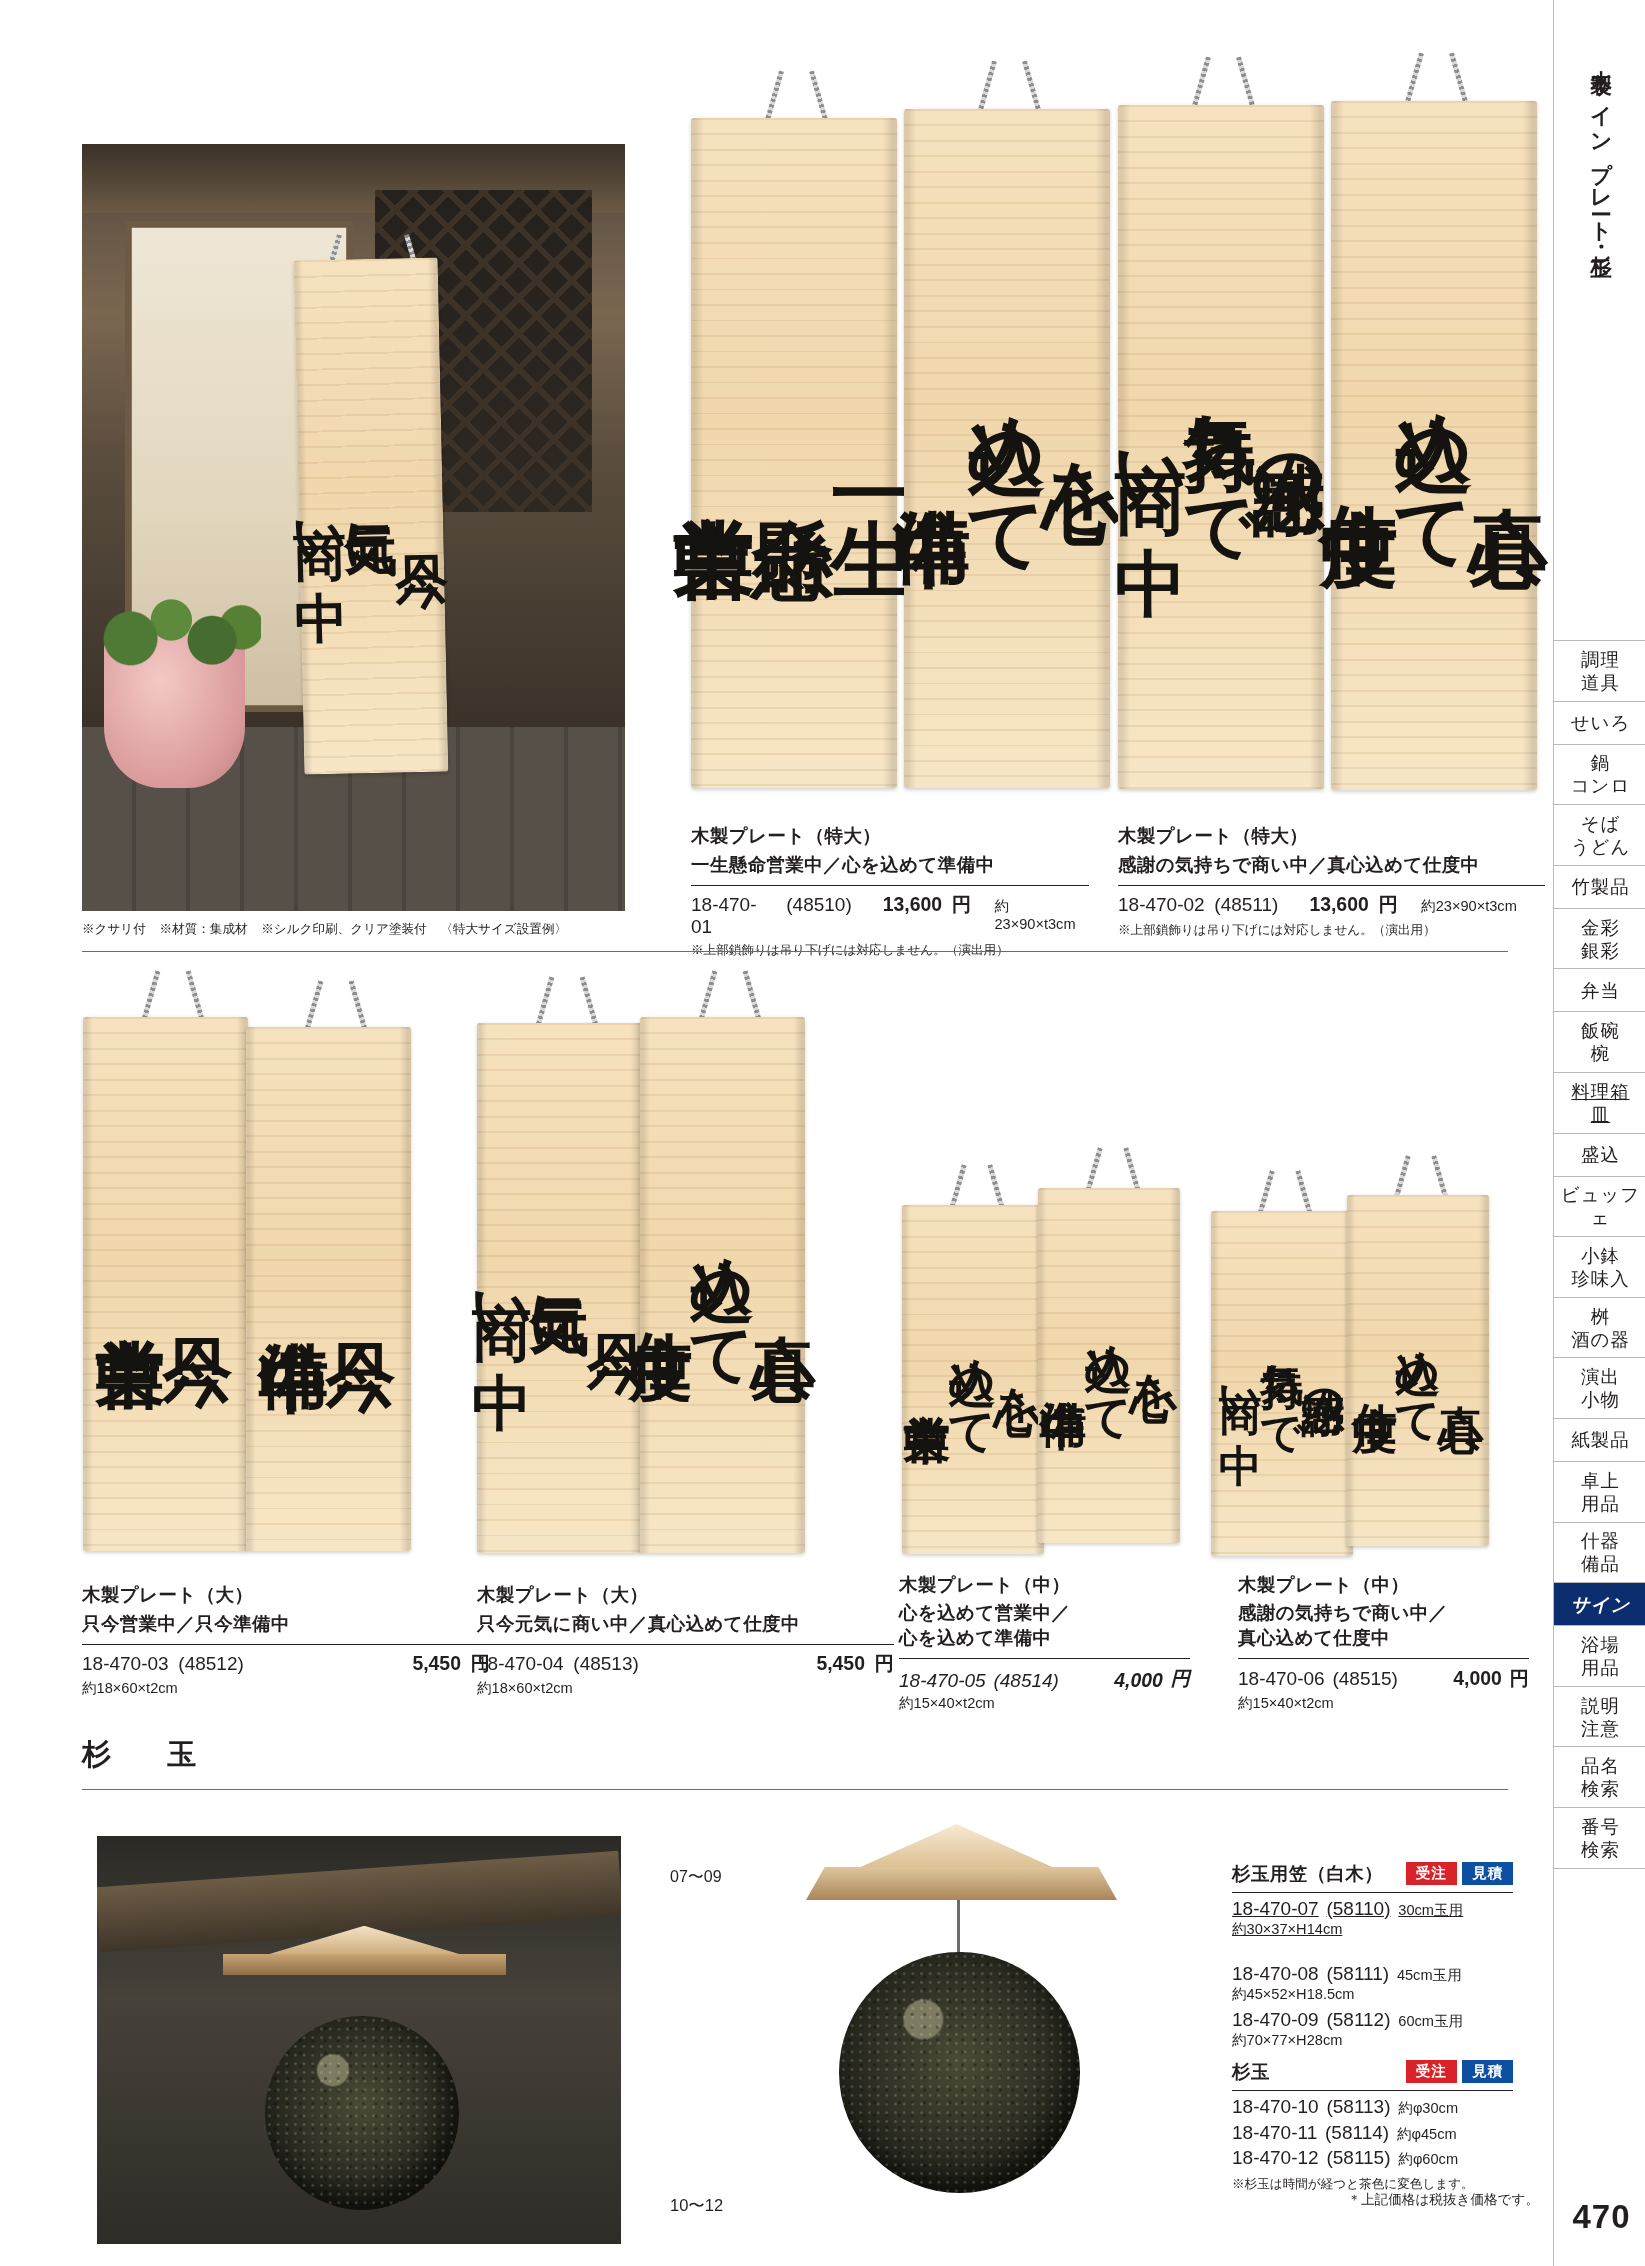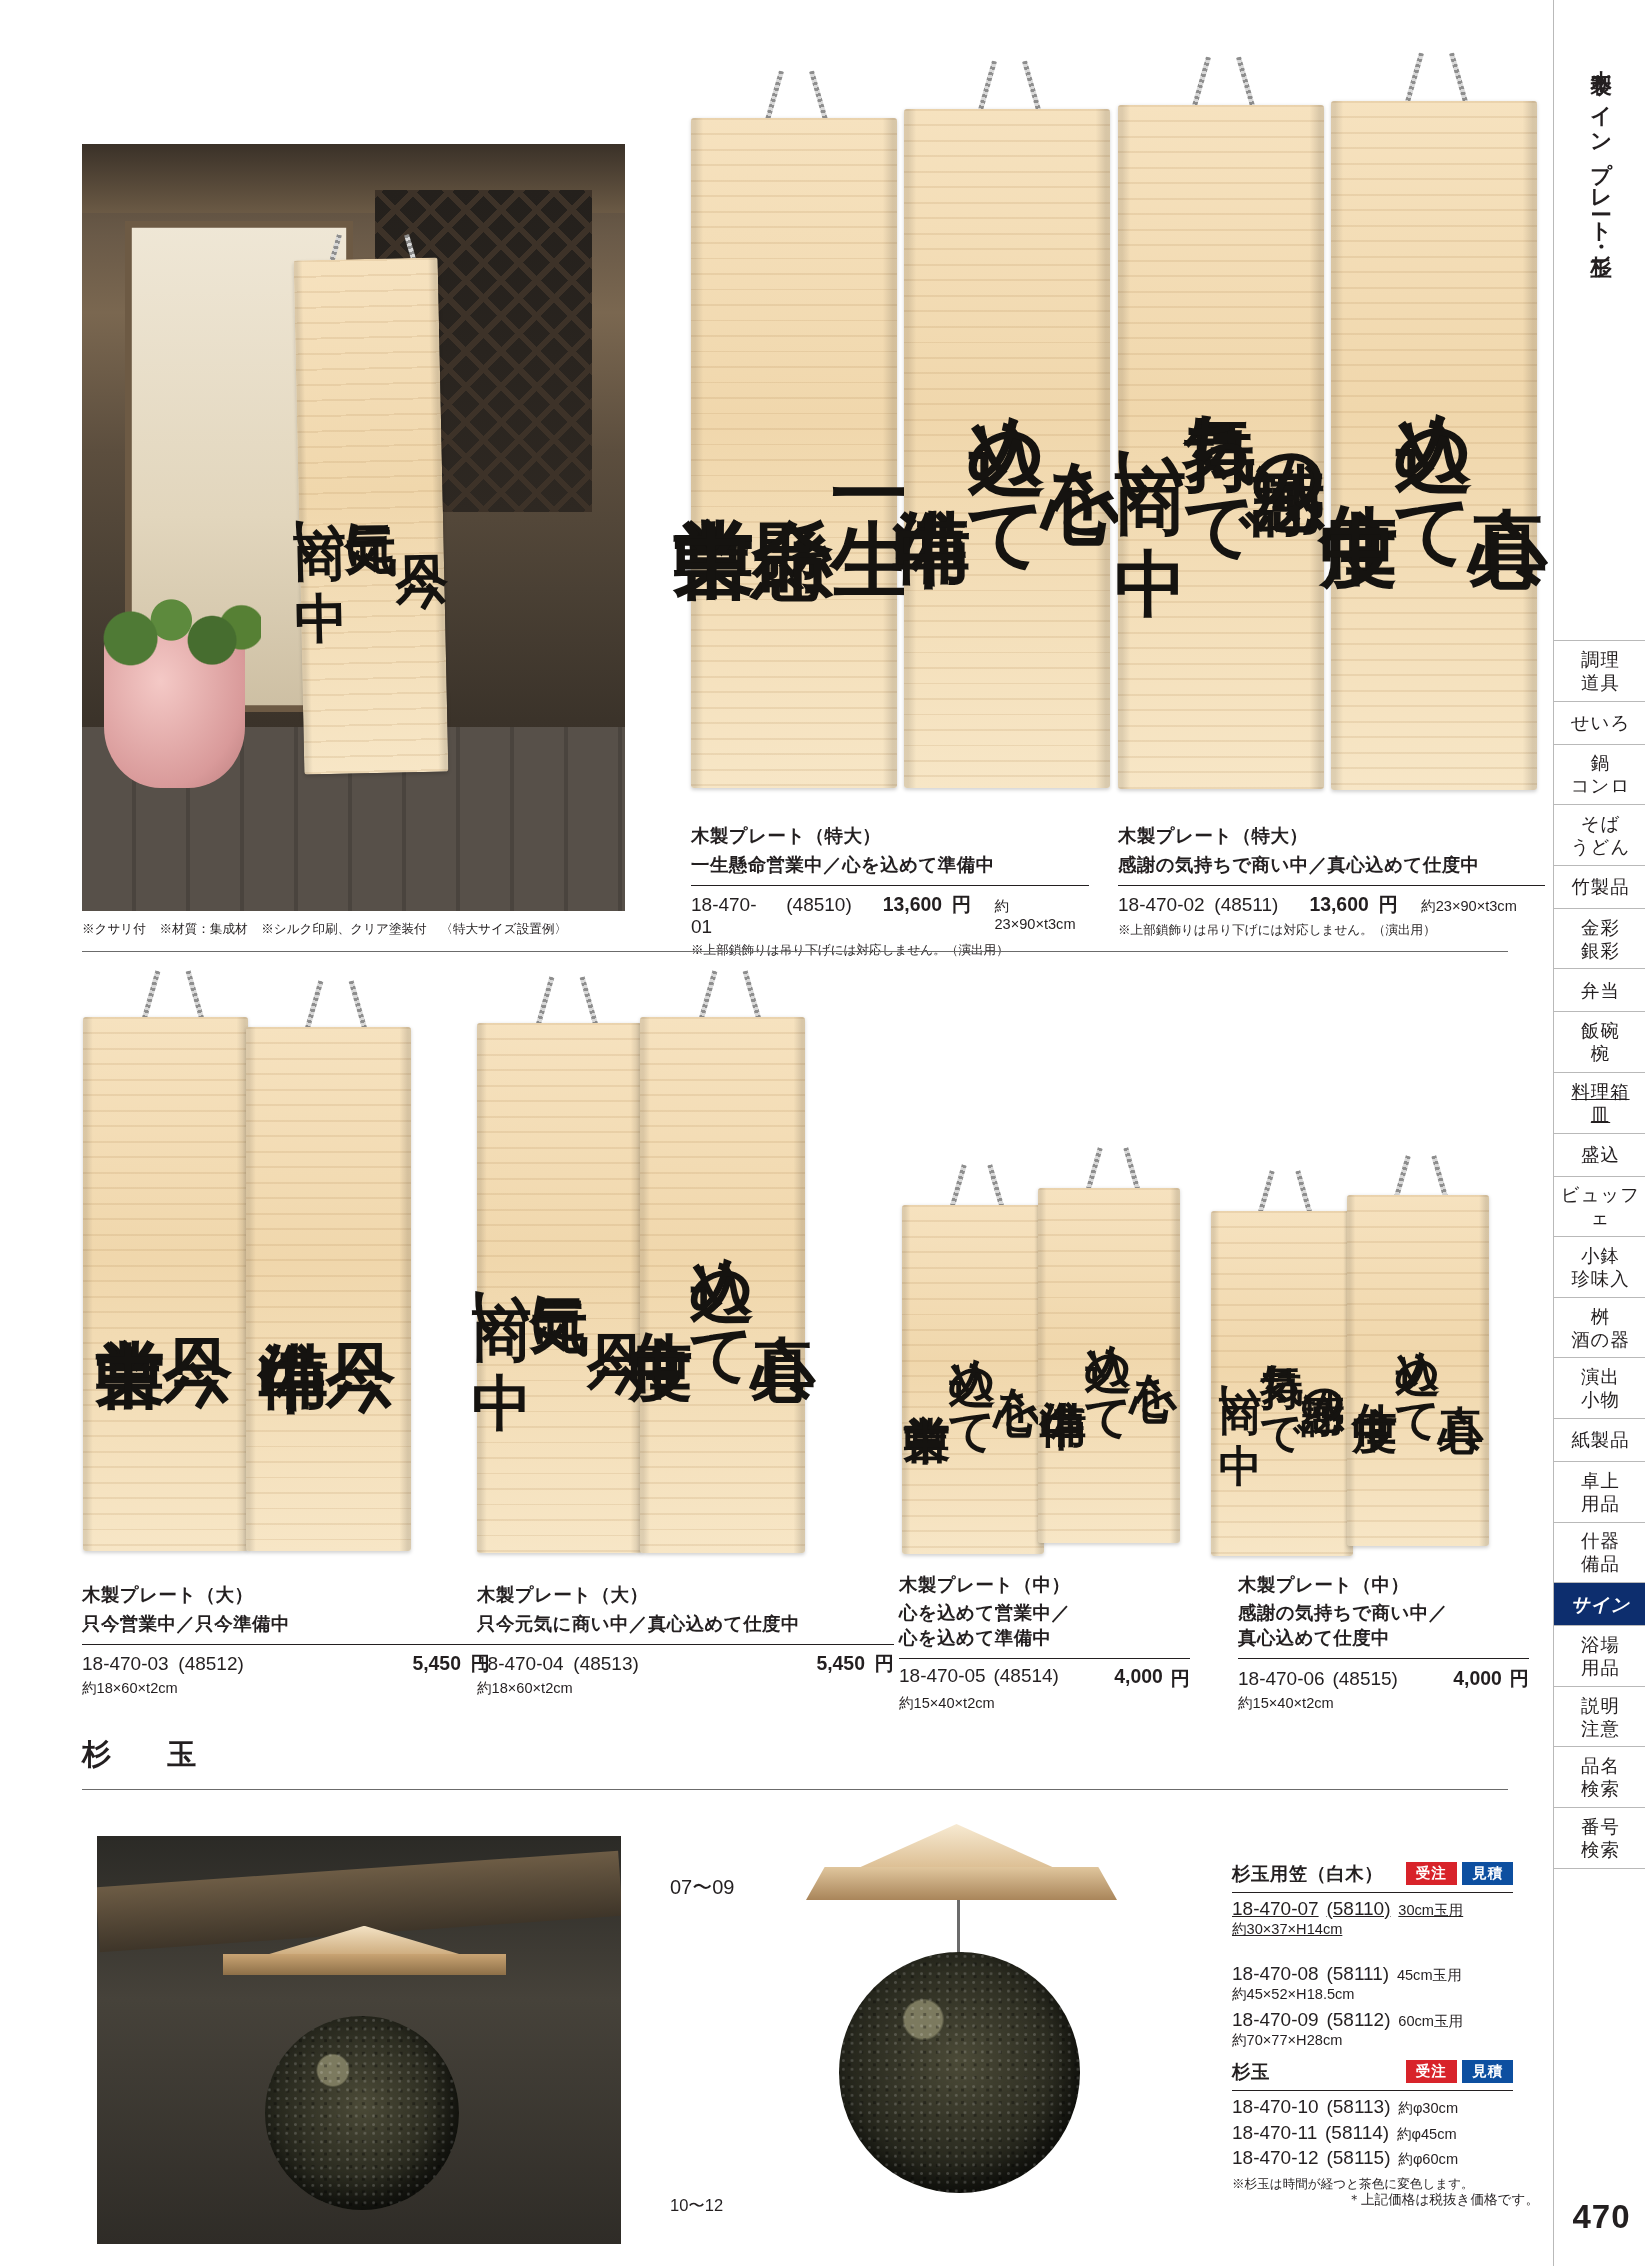--- a/index.html
+++ b/index.html
@@ -470,21 +470,21 @@
       <span class="price yen">円</span>
     </div>
     <div class="size" style="margin-top:1.9px;">約18×60×t2cm</div>
   </div>
 
   <div style="position:absolute; left:899px; top:1572px; width:291px;">
     <div class="ttl">木製プレート（中）</div>
     <div class="sub" style="margin-top:3.9px; white-space:pre-line; line-height:1.35;">心を込めて営業中／
 心を込めて準備中</div>
     <div class="rule" style="margin:7.8px 0 5.8px; width:291px;"></div>
-    <div style="display:flex; align-items:flex-start; gap:7.8px; width:291px;">
+    <div style="display:flex; align-items:flex-end; gap:7.8px; width:291px;font-style:italic;">
       <span class="code">18-470-05</span>
       <span class="code no">(48514)</span>
       <span style="flex:1"></span>
       <span class="price">4,000</span>
       <span class="price yen">円</span>
     </div>
     <div class="size" style="margin-top:1.9px;">約15×40×t2cm</div>
   </div>
 
   <div style="position:absolute; left:1238px; top:1572px; width:291px;">
@@ -510,21 +510,21 @@
     <div class="kasa" style="left:30%; top:22%; width:42%; height:8%; clip-path:polygon(0 100%,50% 0,100% 100%);"></div>
     <div class="kasa" style="left:24%; top:29%; width:54%; height:5%; background:linear-gradient(180deg,#c9a473,#8d6f48);"></div>
     <div class="ball" style="left:32%; top:44%; width:194px; height:194px;"></div>
   </div>
 
   <div class="sugi-illo">
     <div class="kasa" style="left:78px; top:0; width:223px; height:50px; clip-path:polygon(0 100%,50% 0,100% 100%); background:linear-gradient(180deg,#f7ead2,#d9b98b);"></div>
     <div class="kasa" style="left:39px; top:43px; width:311px; height:33px; background:linear-gradient(180deg,#e0c69d,#a9855a); clip-path:polygon(6% 0,94% 0,100% 100%,0 100%);"></div>
     <div style="position:absolute; left:190px; top:76px; width:2.9px; height:60px; background:#6b6b6b;"></div>
     <div class="ball" style="left:72px; top:128px; width:241px; height:241px;"></div>
-    <div style="position:absolute; left:-97px; top:50px; font-size:20px;">07〜09</div>
+    <div style="position:absolute; left:-97px; top:43px; font-size:16px;">07〜09</div>
     <div style="position:absolute; left:-97px; top:371px; font-size:16.5px;">10〜12</div>
   </div>
 
   <div style="position:absolute; left:1232px; top:1861px; width:281px;">
     <div style="display:flex; align-items:center;">
       <span class="ttl">杉玉用笠（白木）</span>
       <span style="flex:1"></span>
       <span class="badge red">受注</span>
       <span class="badge blue">見積</span>
     </div>

